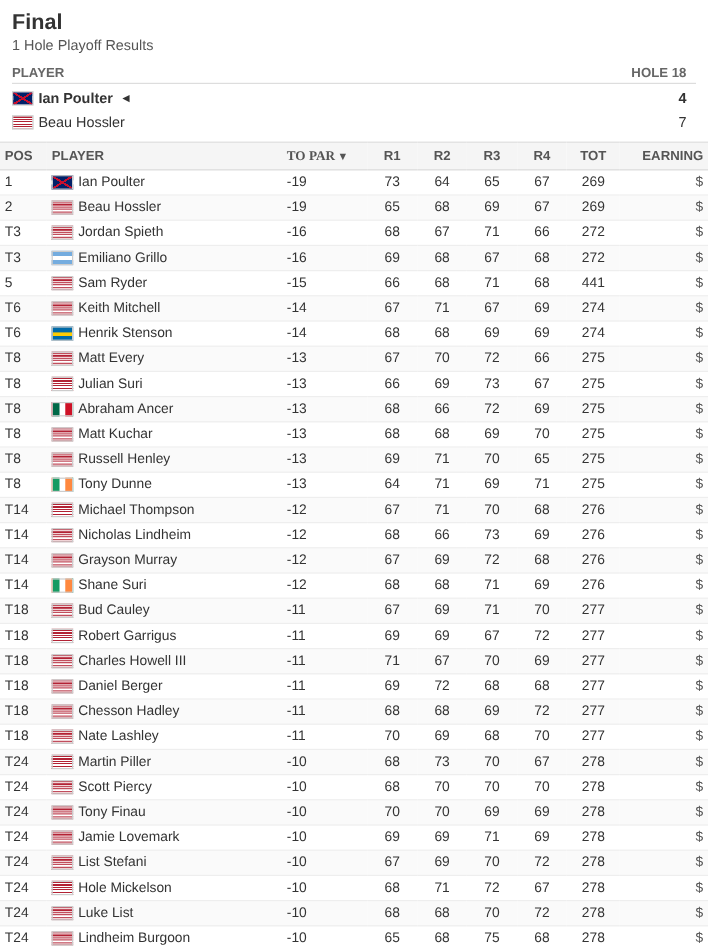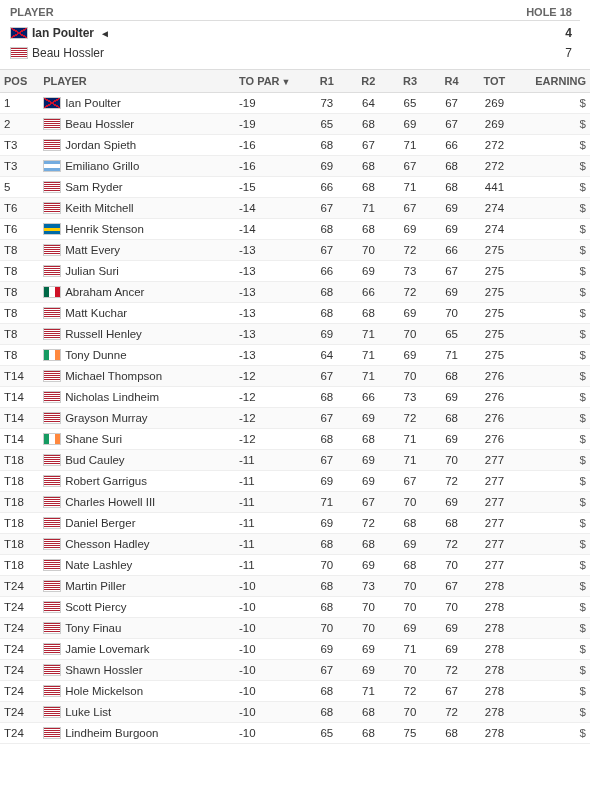--- a/index.html
+++ b/index.html
@@ -72,21 +72,21 @@
       padding: 5px 4px;
       text-align: left;
       font-weight: bold;
       color: #555;
       font-size: 11px;
     }
     .main-table thead th.right { text-align: right; }
     .main-table thead th.center { text-align: center; }
     .col-pos { width: 32px; }
     .col-player { width: 160px; }
-    .col-topar { width: 58px; }
+    .col-topar { width: 58px; font-family: Liberation Serif, serif; }
     .col-r { width: 34px; text-align: center; }
     .col-tot { width: 36px; text-align: center; }
     .col-earn { width: 60px; text-align: right; }
     .main-table tbody tr {
       border-bottom: 1px solid #eee;
     }
     .main-table tbody tr:nth-child(even) { background: #fafafa; }
     .main-table tbody td {
       padding: 4px 4px;
       color: #333;
@@ -111,20 +111,24 @@
     .flag-swe { background: #006AA7; position:relative;}
     .flag-swe::after { content:''; position:absolute; top:4px; left:0; right:0; height:3px; background:#FECC02; }
     .flag-mex { background: linear-gradient(to right, #006847 33%, #fff 33%, #fff 66%, #CE1126 66%); }
     .flag-ire { background: linear-gradient(to right, #169B62 33%, #fff 33%, #fff 66%, #FF883E 66%); }
     .sort-arrow { font-size: 9px; margin-left: 2px; }
   </style>
 </head>
 <body>
 
 <div>
+  <div class="page-header">
+    <div class="page-title">Final</div>
+    <div class="playoff-label">1 Hole Playoff Results</div>
+  </div>
 
   <div class="playoff-section">
     <div class="playoff-header">
       <div class="ph-player">PLAYER</div>
       <div class="ph-hole">HOLE 18</div>
     </div>
     <div class="playoff-row winner">
       <div class="playoff-player">
         <span class="flag flag-gb"></span>
         <span>Ian Poulter</span>
@@ -588,21 +592,21 @@
     <td style="padding:4px 4px;text-align:center;">71</td>
     <td style="padding:4px 4px;text-align:center;">69</td>
     <td style="padding:4px 4px;text-align:center;">278</td>
     <td style="padding:4px 4px;text-align:right;color:#555;">$</td>
   </tr>
         <tr>
     <td style="padding:4px 4px;">T24</td>
     <td style="padding:4px 4px;">
       <div class="player-cell">
         <span class="flag flag-usa"></span>
-        <span>Shawn Hossler</span>
+        <span>List Stefani</span>
       </div>
     </td>
     <td style="padding:4px 4px;">-10</td>
     <td style="padding:4px 4px;text-align:center;">67</td>
     <td style="padding:4px 4px;text-align:center;">69</td>
     <td style="padding:4px 4px;text-align:center;">70</td>
     <td style="padding:4px 4px;text-align:center;">72</td>
     <td style="padding:4px 4px;text-align:center;">278</td>
     <td style="padding:4px 4px;text-align:right;color:#555;">$</td>
   </tr>

